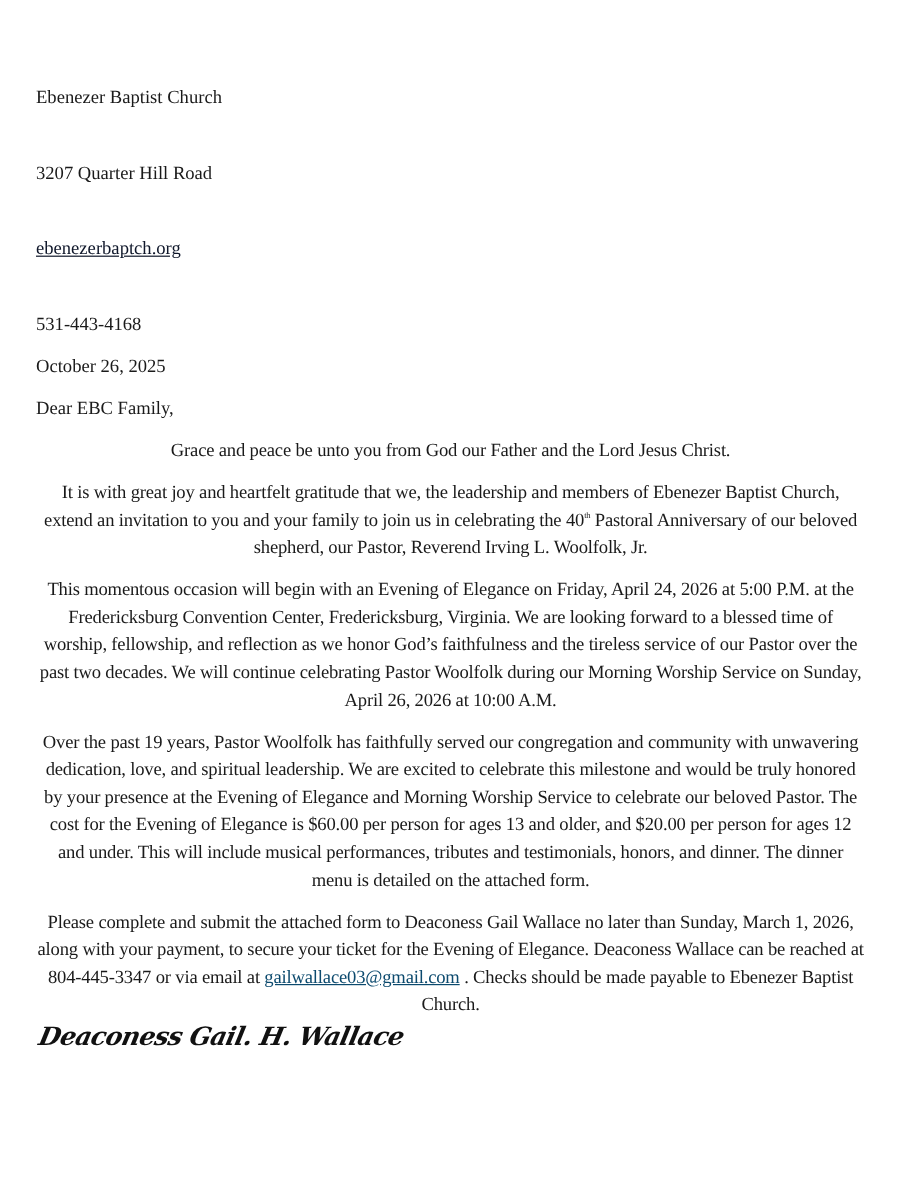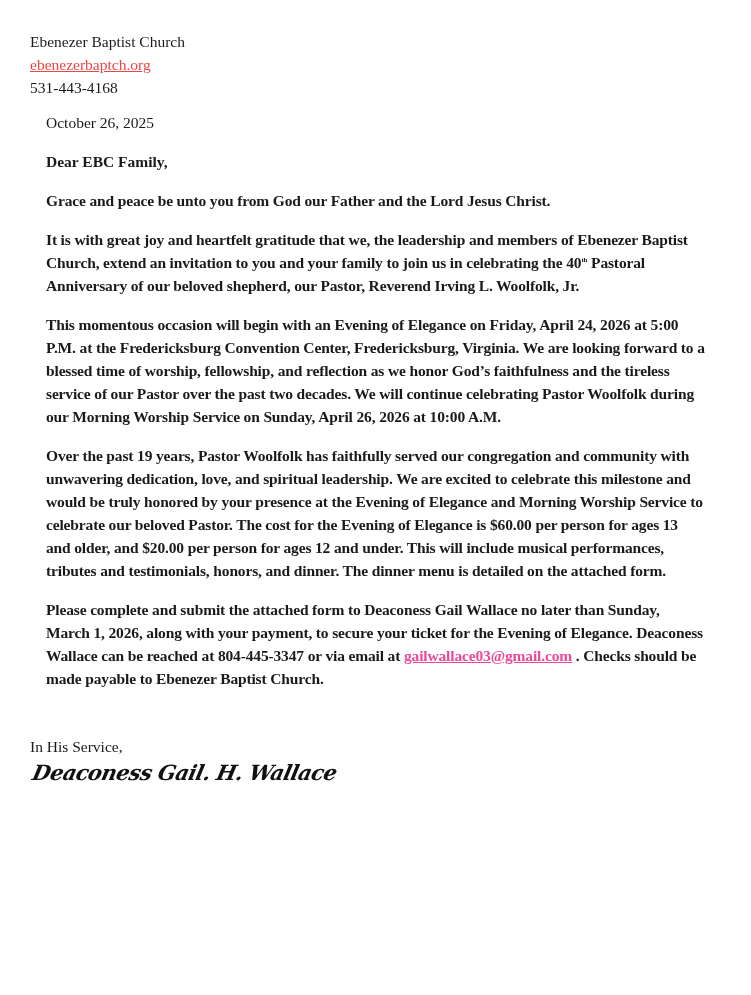--- a/index.html
+++ b/index.html
@@ -2,55 +2,55 @@
 <html><head>
   <meta charset="utf-8">
   <style>
     html, body { margin: 0; padding: 0; background: #ffffff; }
     body {
       width: 751px; height: 995px; overflow: hidden;
       font-family: "Liberation Serif", "DejaVu Serif", serif;
       color: #1a1a1a;
     }
     .page { position: relative; padding: 30px 30px 0 30px; width: 691px; }
-    .letterhead div { font-size: 15.5px; line-height: 23px; }
-    .link { color: #ef4444; text-decoration: underline; }
-    .link.email { color: #ec4899; }
-    .block { font-size: 15.5px; line-height: 23px; margin: 16px; }
+    .letterhead div { font-size: 15.5px; line-height: 23px; margin-top: 40px; }
+    .link { color: #0f172a; text-decoration: underline; }
+    .link.email { color: #0c4a6e; }
+    .block { font-size: 15.5px; line-height: 23px; margin: 0; }
     .date { margin-top: 12px; }
-    .salutation { margin-top: 12px; font-weight: bold; }
-    .para { margin-top: 12px; text-align: left; letter-spacing: -0.15px; font-weight: bold; }
+    .salutation { margin-top: 12px; }
+    .para { margin-top: 12px; text-align: center; letter-spacing: -0.15px; }
     .para.p1 { margin-top: 12px; }
     sup.ord { font-size: 7px; vertical-align: 6px; line-height: 0; }
     .closing { margin-top: 45px; font-size: 15.5px; line-height: 23px; }
     .signature {
       font-family: "DejaVu Serif", serif; font-style: italic;
       font-size: 21px; line-height: 26px; margin-top: 2px; letter-spacing: -0.6px;
       transform: skewX(-12deg); transform-origin: left bottom; display: inline-block;
       font-weight: bold; color: #111;
     }
     .signer { font-size: 15.5px; line-height: 23px; margin-top: 2px; }
   </style>
 </head>
 <body>
 
 <div class="page">
   <div class="letterhead">
     <div>Ebenezer Baptist Church</div>
+    <div>3207 Quarter Hill Road</div>
     <div><a class="link">ebenezerbaptch.org</a></div>
     <div>531-443-4168</div>
   </div>
 
   <p class="block date">October 26, 2025</p>
   <p class="block salutation">Dear EBC Family,</p>
   <p class="block para">Grace and peace be unto you from God our Father and the Lord Jesus Christ.</p>
 
   <p class="block para p1"><span>It is with great joy and heartfelt gratitude that we, the leadership and members of Ebenezer Baptist Church, extend an invitation to you and your family to join us in celebrating the 40</span><sup class="ord">th</sup><span> Pastoral Anniversary of our beloved shepherd, our Pastor, Reverend Irving L. Woolfolk, Jr.</span></p>
 
   <p class="block para">This momentous occasion will begin with an Evening of Elegance on Friday, April 24, 2026 at 5:00 P.M. at the Fredericksburg Convention Center, Fredericksburg, Virginia. We are looking forward to a blessed time of worship, fellowship, and reflection as we honor God’s faithfulness and the tireless service of our Pastor over the past two decades. We will continue celebrating Pastor Woolfolk during our Morning Worship Service on Sunday, April 26, 2026 at 10:00 A.M.</p>
   <p class="block para">Over the past 19 years, Pastor Woolfolk has faithfully served our congregation and community with unwavering dedication, love, and spiritual leadership. We are excited to celebrate this milestone and would be truly honored by your presence at the Evening of Elegance and Morning Worship Service to celebrate our beloved Pastor. The cost for the Evening of Elegance is $60.00 per person for ages 13 and older, and $20.00 per person for ages 12 and under. This will include musical performances, tributes and testimonials, honors, and dinner. The dinner menu is detailed on the attached form.</p>
 
   <p class="block para"><span>Please complete and submit the attached form to Deaconess Gail Wallace no later than Sunday, March 1, 2026, along with your payment, to secure your ticket for the Evening of Elegance. Deaconess Wallace can be reached at 804-445-3347 or via email at </span><a class="link email">gailwallace03@gmail.com</a><span> . Checks should be made payable to Ebenezer Baptist Church.</span></p>
 
 
-  <div class="closing">In His Service,</div>
   <div><span class="signature">Deaconess Gail. H. Wallace</span></div>
 </div>
 
 </body></html>

